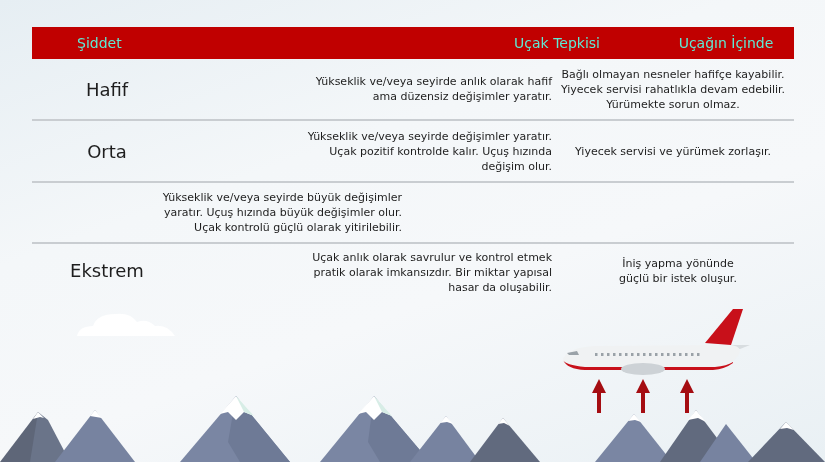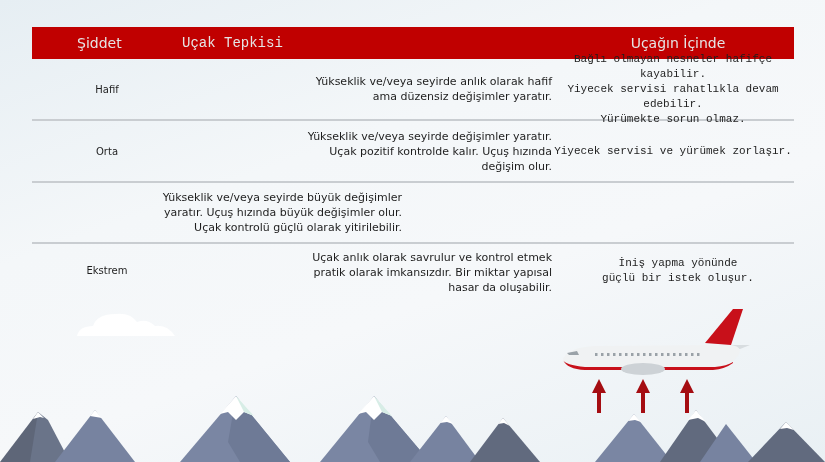--- a/index.html
+++ b/index.html
@@ -8,35 +8,35 @@
     position: relative;
     font-family: "DejaVu Sans", sans-serif;
     background: linear-gradient(160deg, #e6eef3 0%, #f4f7f9 35%, #f6f8fa 60%, #e9f0f4 100%);
     color: #222;
   }
   .table {
     position: absolute;
     left: 32px; top: 27px; width: 762px;
   }
   .thead {
-    display: flex; height: 32px; background: #c00000; color: #e5e5e5;
-    font-size: 14px; align-items: center;
+    display: flex; height: 32px; background: #c00000; color: #5eead4;
+    font-size: 14px; align-items: center; gap: 48px;
   }
   .thead .c1 { width: 110px; padding-left: 45px; }
-  .thead .c2 { width: 410px; text-align: left; padding-left: 40px; font-family: Liberation Mono, monospace; }
+  .thead .c2 { width: 410px; text-align: right; padding-left: 40px; }
   .thead .c3 { flex: 1; text-align: center; padding-left: 10px; }
   .row {
     display: flex; align-items: center;
     border-bottom: 2px solid #c9cdd1;
     font-size: 11px; line-height: 15px; color: #1e1e1e;
   }
   .row:last-child { border-bottom: none; }
-  .row .c1 { width: 150px; text-align: center; font-size: 10px; }
+  .row .c1 { width: 150px; text-align: center; font-size: 18px; }
   .row .c2 { width: 370px; text-align: right; }
-  .row .c3 { flex: 1; text-align: center; font-family: Liberation Mono, monospace; }
+  .row .c3 { flex: 1; text-align: center; }
   .cell-line { display: block; }
   .r0 { height: 62px; }
   .r1 { height: 62px; }
   .r2 { height: 61px; }
   .r3 { height: 62px; align-items: flex-start; padding-top: 6px; }
   .r3 .c1 { padding-top: 13px; }
   .r3 .c3 { padding-top: 6px; padding-left: 10px; }
   .cloud { position: absolute; left: 75px; top: 308px; }
   .plane { position: absolute; left: 555px; top: 305px; }
   .mountains { position: absolute; left: 0; top: 390px; width: 825px; height: 72px; }

